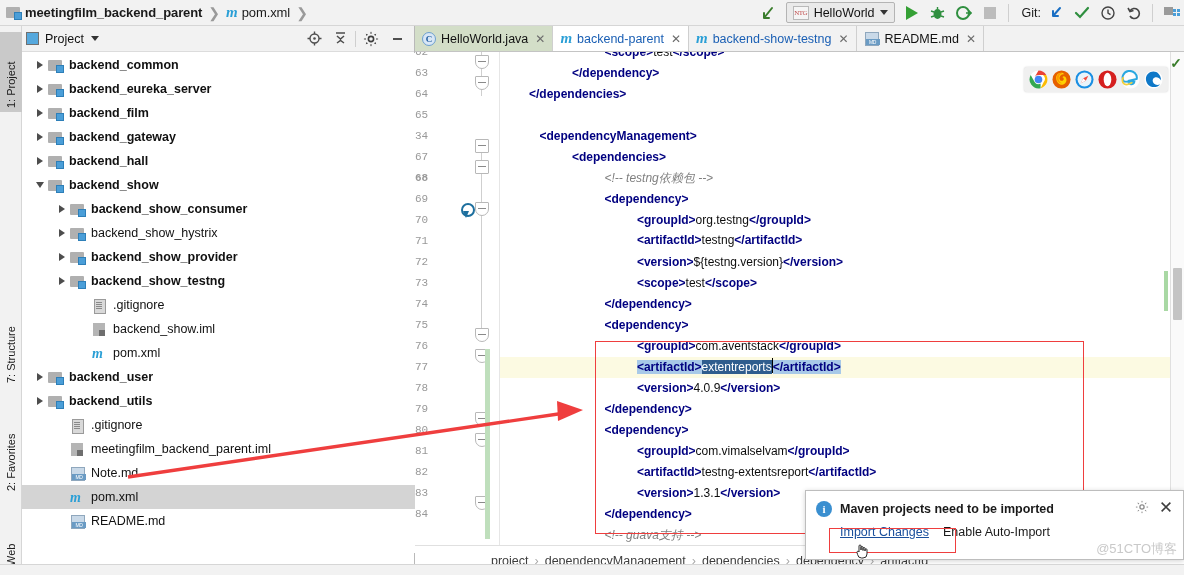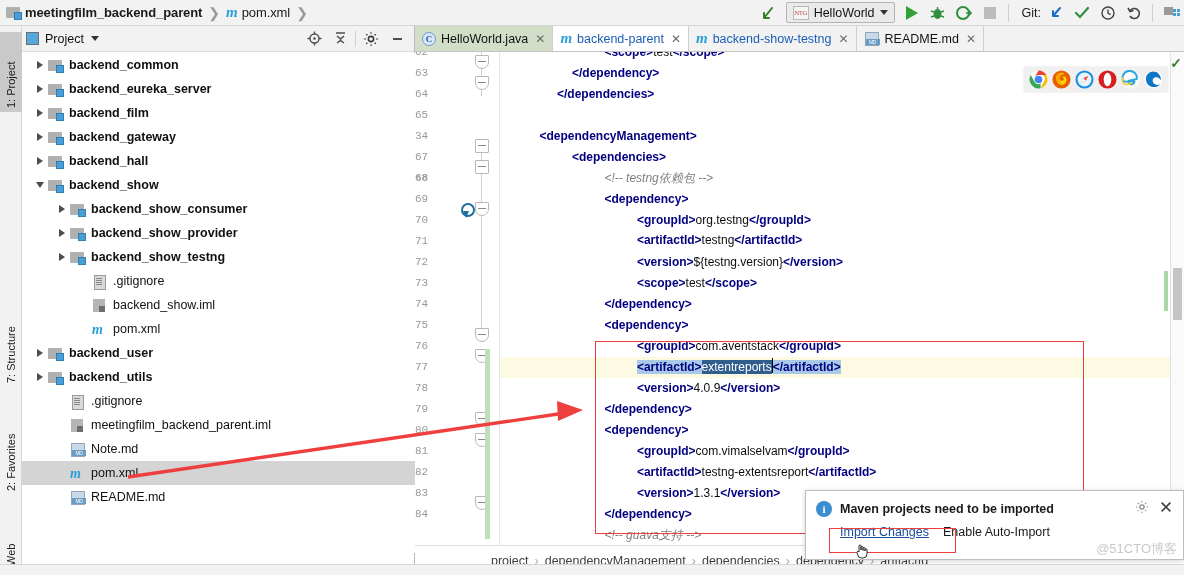--- a/index.html
+++ b/index.html
@@ -425,20 +425,28 @@
           </span>
           <span class="ticon ic-mod"></span>
           <span class="tlabel bold">backend_show_consumer</span>
         </div>
         <div class="trow">
           <span style="display:inline-block;width:32px"></span>
           <span class="tarrow">
             <i class="arrow-right"></i>
           </span>
           <span class="ticon ic-mod"></span>
+          <span class="tlabel">backend_show_hystrix</span>
+        </div>
+        <div class="trow">
+          <span style="display:inline-block;width:32px"></span>
+          <span class="tarrow">
+            <i class="arrow-right"></i>
+          </span>
+          <span class="ticon ic-mod"></span>
           <span class="tlabel bold">backend_show_provider</span>
         </div>
         <div class="trow">
           <span style="display:inline-block;width:32px"></span>
           <span class="tarrow">
             <i class="arrow-right"></i>
           </span>
           <span class="ticon ic-mod"></span>
           <span class="tlabel bold">backend_show_testng</span>
         </div>
@@ -565,21 +573,21 @@
       <div class="gutter-dep" style="top:151px;"></div>
 
       <div class="changebar" style="top:297px; height:190px;"></div>
 
       <div id="codelines">
           <div class="lnum" style="top: -10px;">62</div>
           <div class="ctext" style="top: -10px; left: 189.44px;"><span class="tag">&lt;scope&gt;</span><span class="txt">test</span><span class="tag">&lt;/scope&gt;</span></div>
           <div class="lnum" style="top: 11px;">63</div>
           <div class="ctext" style="top: 11px; left: 156.96px;"><span class="tag">&lt;/dependency&gt;</span></div>
           <div class="lnum" style="top: 32px;">64</div>
-          <div class="ctext" style="top: 32px; left: 142px;"><span class="tag">&lt;/dependencies&gt;</span></div>
+          <div class="ctext" style="top: 32px; left: 114px;"><span class="tag">&lt;/dependencies&gt;</span></div>
           <div class="lnum" style="top: 53px;">65</div>
           <div class="ctext" style="top: 53px; left: 92px;"></div>
           <div class="lnum" style="top: 74px;">34</div>
           <div class="ctext" style="top: 74px; left: 124.48px;"><span class="tag">&lt;dependencyManagement&gt;</span></div>
           <div class="lnum" style="top: 95px;">67</div>
           <div class="ctext" style="top: 95px; left: 156.96px;"><span class="tag">&lt;dependencies&gt;</span></div>
           <div class="lnum" style="top: 116px; font-weight: bold;">68</div>
           <div class="ctext" style="top: 116px; left: 189.44px;"><span class="cmt">&lt;!-- testng依赖包 --&gt;</span></div>
           <div class="lnum" style="top: 137px;">69</div>
           <div class="ctext" style="top: 137px; left: 189.44px;"><span class="tag">&lt;dependency&gt;</span></div>

